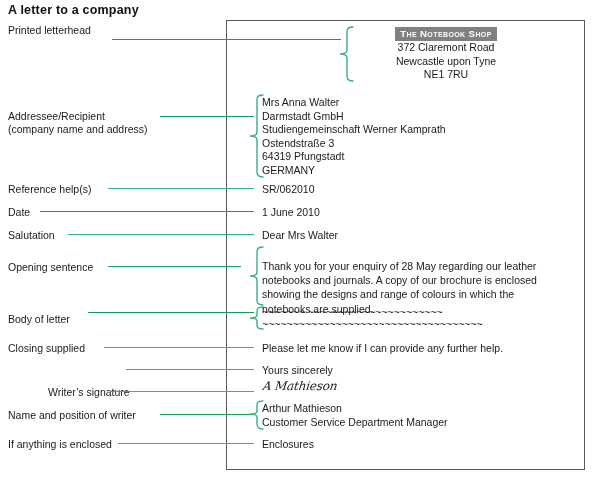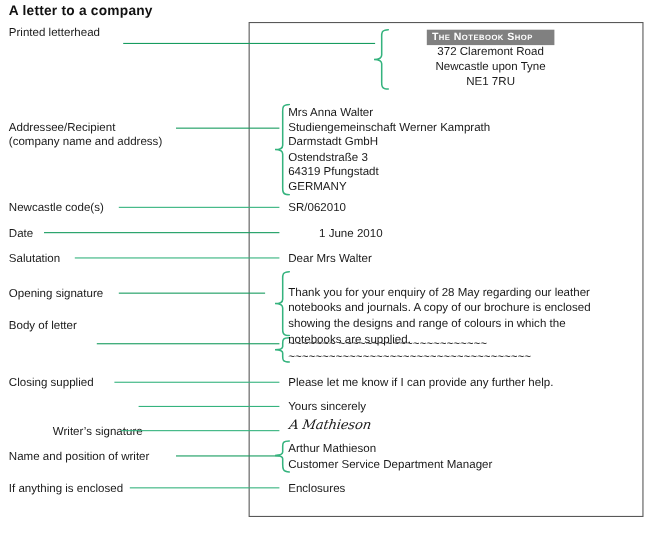--- a/index.html
+++ b/index.html
@@ -86,21 +86,21 @@
     text-align: center;
   }
   .letterhead-banner {
     display: inline-block;
     background: #808080;
     color: #ffffff;
     font-size: 9.6px;
     font-weight: bold;
     font-variant: small-caps;
     letter-spacing: 0.4px;
-    padding: 1px 20px 1px 5px;
+    padding: 1px 5px 1px 5px;
     line-height: 12px;
     white-space: nowrap;
   }
   .letterhead-line {
     font-size: 10.5px;
     line-height: 13.5px;
     color: #1a1a1a;
     white-space: nowrap;
   }
 
@@ -179,36 +179,36 @@
   <div class="label" style="top:24px;">
     <span>Printed letterhead</span>
   </div>
 
   <div class="label" style="top:110px;">
     <span>Addressee/Recipient</span>
     <span class="sub">(company name and address)</span>
   </div>
 
   <div class="label" style="top:183px;">
-    <span>Newcastle code(s)</span>
+    <span>Reference help(s)</span>
   </div>
 
   <div class="label" style="top:206px;">
     <span>Date</span>
   </div>
 
   <div class="label" style="top:229px;">
     <span>Salutation</span>
   </div>
 
   <div class="label" style="top:261px;">
-    <span>Opening signature</span>
-  </div>
-
-  <div class="label" style="top:290px;">
+    <span>Opening sentence</span>
+  </div>
+
+  <div class="label" style="top:313px;">
     <span>Body of letter</span>
   </div>
 
   <div class="label" style="top:342px;">
     <span>Closing supplied</span>
   </div>
 
 
   <div class="label" style="top:386px;margin-left:40px;">
     <span>Writer’s signature</span>
@@ -267,29 +267,29 @@
 
   <div class="letterhead">
     <div class="letterhead-banner">The Notebook Shop</div>
     <div class="letterhead-line">372 Claremont Road</div>
     <div class="letterhead-line">Newcastle upon Tyne</div>
     <div class="letterhead-line">NE1 7RU</div>
   </div>
 
   <div class="addr-block">
     <div>Mrs Anna Walter</div>
+    <div>Darmstadt GmbH</div>
     <div>Studiengemeinschaft Werner Kamprath</div>
-    <div>Darmstadt GmbH</div>
     <div>Ostendstraße 3</div>
     <div>64319 Pfungstadt</div>
     <div>GERMANY</div>
   </div>
 
   <div class="simple-line" style="top:183px;">SR/062010</div>
-  <div class="simple-line" style="top:206px;margin-left:28px;">1 June 2010</div>
+  <div class="simple-line" style="top:206px;">1 June 2010</div>
   <div class="simple-line" style="top:229px;">Dear Mrs Walter</div>
 
   <div class="opening-para">Thank you for your enquiry of 28 May regarding our leather notebooks and journals. A copy of our brochure is enclosed showing the designs and range of colours in which the notebooks are supplied.</div>
 
   <div class="squiggle-row" style="top:306px;">~~~~~~~ ~~~~~~~~~~~~~~~~~~~~~~</div>
   <div class="squiggle-row" style="top:318px;">~~~~~~~~~~~~~~~~~~~~~~~~~~~~~~~~~~~~</div>
 
   <div class="simple-line" style="top:342px;">Please let me know if I can provide any further help.</div>
   <div class="simple-line" style="top:364px;">Yours sincerely</div>
 

